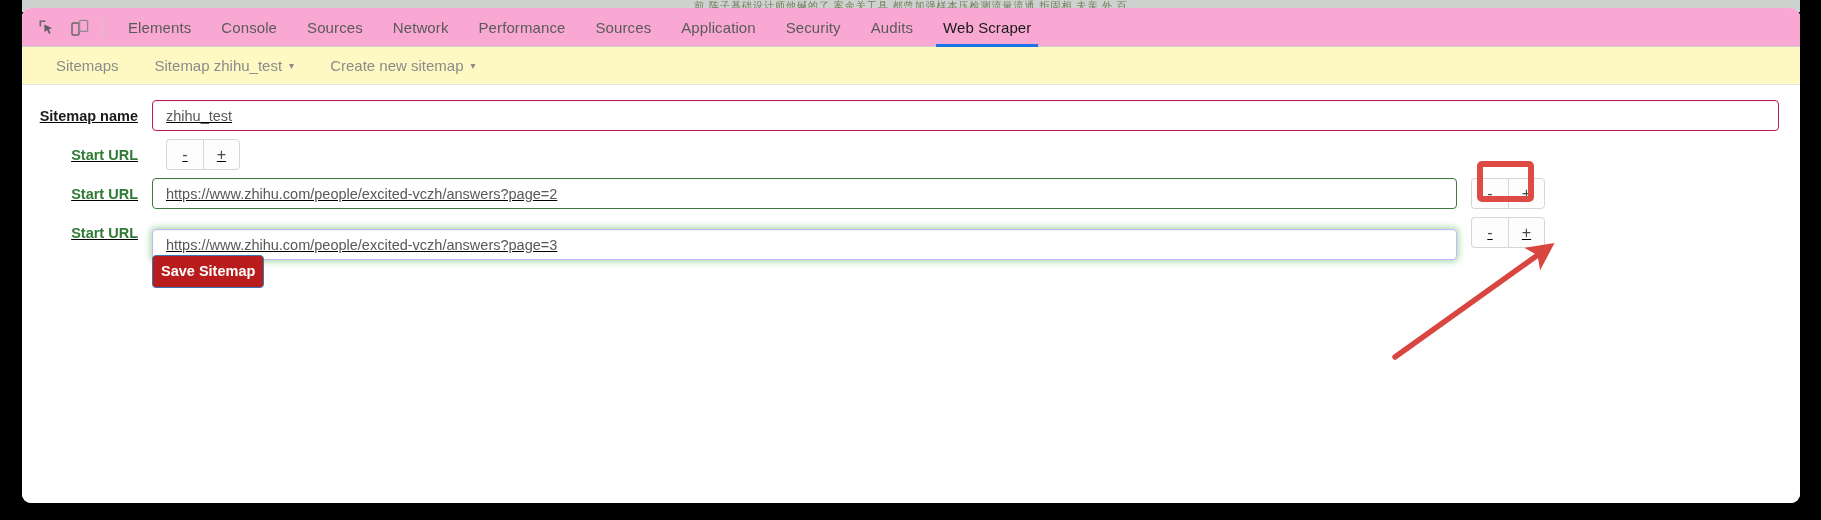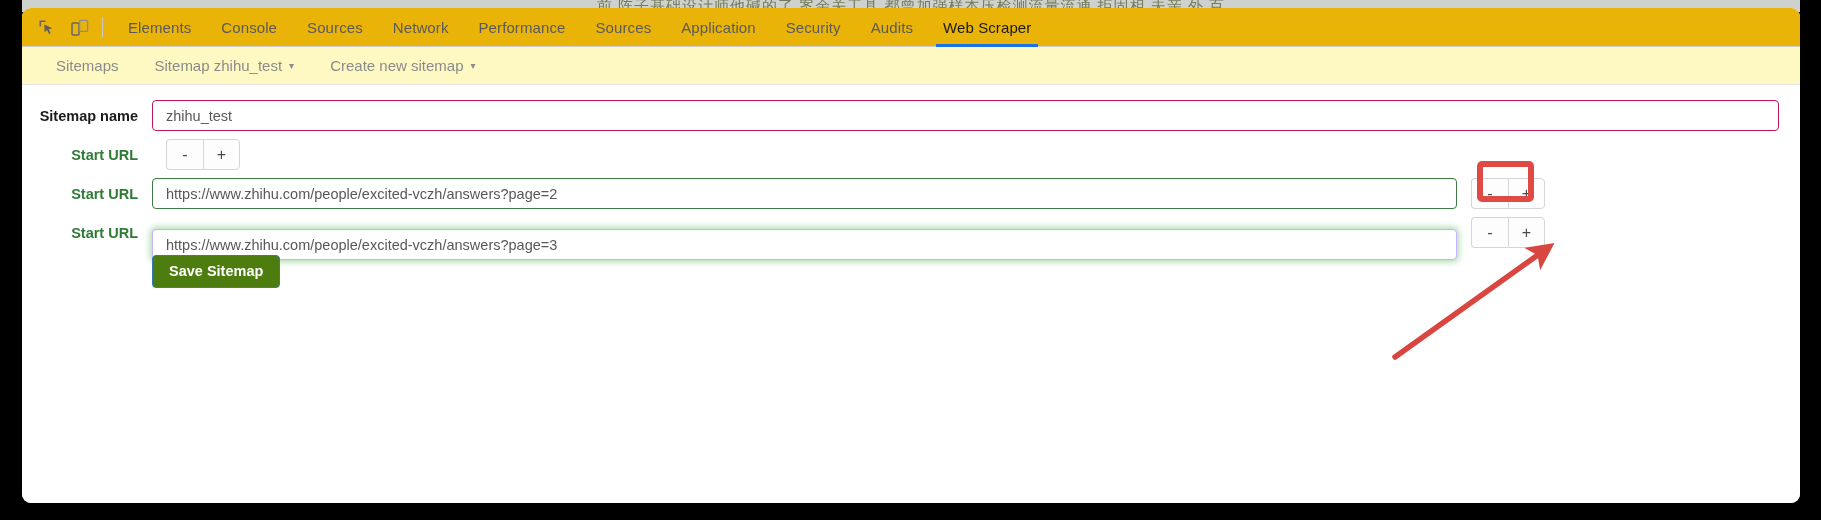--- a/index.html
+++ b/index.html
@@ -18,21 +18,21 @@
   
   #bg-page-sliver {
     position: absolute;
     left: 22px;
     top: 0px;
     width: 1778px;
     height: 12px;
     background: #f2f7f2;
     overflow: hidden;
     white-space: nowrap;
-    font-size: 15px;
+    font-size: 10px;
     line-height: 12px;
     color: #8a8f6a;
     letter-spacing: 1px;
     text-align: center;
     opacity: 0.85;
   }
 
   
   #devtools-panel {
     position: absolute;
@@ -42,21 +42,21 @@
     height: 495px;
     background: #ffffff;
     border-radius: 9px;
     overflow: hidden;
   }
 
   
   #tabbar {
     position: relative;
     height: 39px;
-    background: #eab308;
+    background: #f9a8d4;
     border-bottom: 1px solid #cdcdcd;
     display: flex;
     align-items: center;
     box-sizing: border-box;
   }
   .tool-icon {
     width: 28px;
     height: 28px;
     margin-left: 6px;
     display: flex;
@@ -131,20 +131,21 @@
     position: relative;
     padding-top: 14px;
     background: #ffffff;
     height: 100%;
   }
   .form-row {
     display: flex;
     align-items: center;
     margin-bottom: 6px;
     height: 33px;
+    text-decoration: underline;
   }
   .form-label {
     width: 130px;
     text-align: right;
     padding-right: 14px;
     font-size: 14.5px;
     font-weight: bold;
     box-sizing: border-box;
     flex: 0 0 auto;
   }
@@ -204,27 +205,27 @@
   .pm-btn.plus {
     border-radius: 0 4px 4px 0;
   }
 
   .save-row {
     display: flex;
     margin-top: 6px;
   }
   .save-spacer { width: 130px; flex: 0 0 auto; }
   #save-btn {
-    background: #4d7c0f;
+    background: #b91c1c;
     color: #ffffff;
     border: 1px solid #3579b2;
     border-radius: 4px;
     font-size: 14.5px;
     font-weight: bold;
-    padding: 8px 16px;
+    padding: 8px 8px;
     cursor: pointer;
     font-family: "Liberation Sans", sans-serif;
     line-height: 1;
   }
 
   
   #hl-box {
     position: absolute;
     left: 1455px;
     top: 76px;

